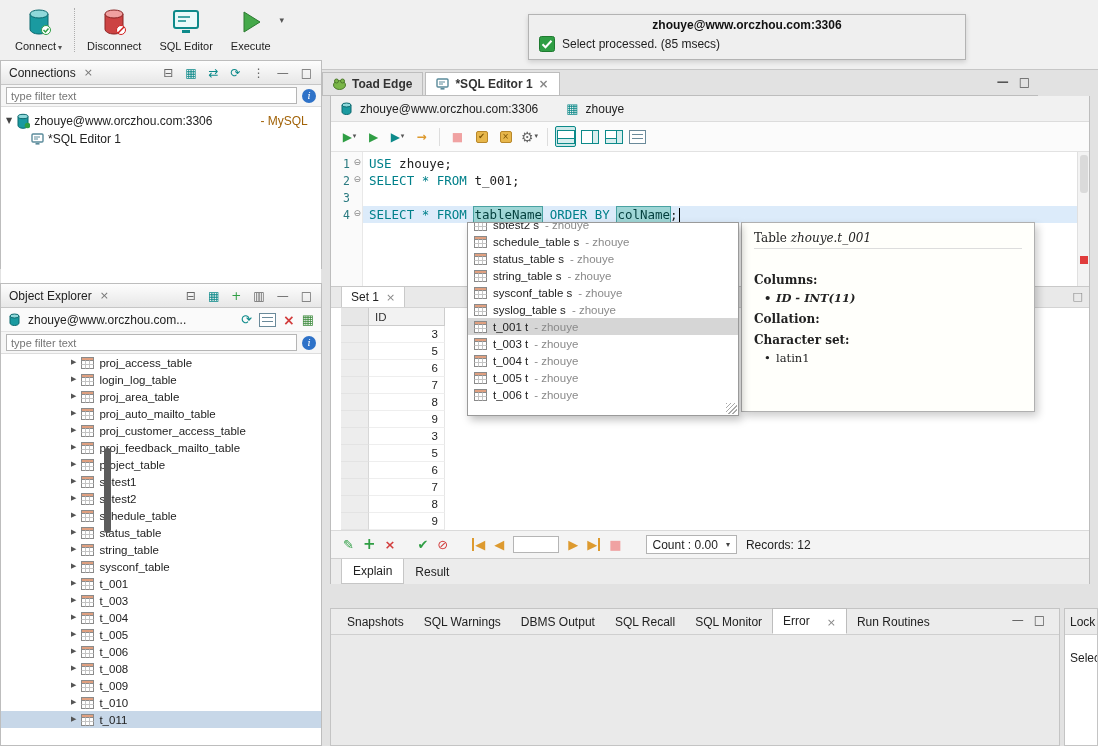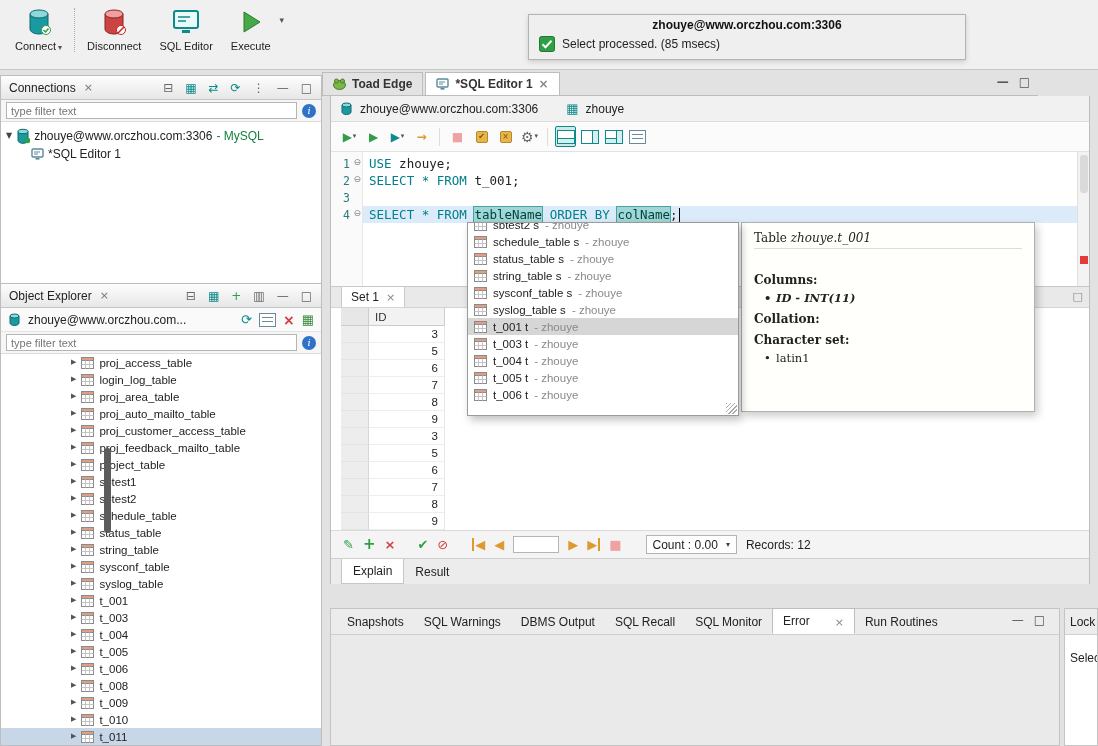--- a/index.html
+++ b/index.html
@@ -39,26 +39,26 @@
   .panel-title { font-size:12px; color:#222; }
   .ph-close { font-size:11px; color:#777; margin-left:2px; }
   .ph-spacer { flex:1; }
   .ph-icon { font-size:12px; color:#666; padding:0 3px; }
   .ph-icon.teal { color:#0d8a8a; }
   .filter-row { height:22px; background:#f6f6f6; border-bottom:1px solid #ddd; display:flex; align-items:center; padding:0 5px; gap:5px; }
   .filter-input { flex:1; height:17px; border:1px solid #b5b5b5; font-size:11px; padding:0 4px; color:#333; background:#fff; }
   .info-badge { width:14px; height:14px; border-radius:50%; background:#2e72c8; color:#fff; font-size:10px; font-style:italic; font-family:"DejaVu Serif",serif; display:flex; align-items:center; justify-content:center; }
 
   
-  .connections-panel { left:0; top:75px; width:322px; height:209px; }
+  .connections-panel { left:0; top:60px; width:322px; height:209px; }
   .tree-area { background:#fff; height:100%; }
   .tree-row { height:18px; display:flex; align-items:center; gap:4px; padding-left:5px; font-size:12px; white-space:nowrap; }
   .tree-row .tri { font-size:8px; color:#444; }
   .tree-child { padding-left:30px; }
-  .dim { color:#15803d; }
+  .dim { color:#a16207;margin-left:44px; }
 
   
   .object-explorer { left:0; top:283px; width:322px; height:463px; overflow:hidden; }
   .oe-conn-row { height:24px; background:#fafafa; border-bottom:1px solid #e3e3e3; display:flex; align-items:center; gap:7px; padding:0 7px; font-size:12px; white-space:nowrap; }
   .oe-conn-row .spacer { flex:1; }
   .oe-list { position:absolute; left:0; top:70px; right:0; bottom:0; background:#fff; overflow:hidden; }
   .oe-item { height:17px; display:flex; align-items:center; gap:5px; padding-left:70px; font-size:11.5px; color:#222; white-space:nowrap; }
   .oe-item .tri { font-size:7px; color:#555; }
   .oe-item.selected { background:#c7d7e8; }
   .scroll-thumb { position:absolute; left:104px; top:448px; width:7px; height:85px; background:#5c5c5c; border-radius:4px; z-index:8; }
@@ -138,21 +138,21 @@
   .tt-name { font-style:italic; }
   .tt-label { font-weight:bold; margin-top:7px; }
   .tt-bullet { margin-left:22px; margin-top:4px; position:relative; font-size:11.5px; }
   .tt-bullet::before { content:"•"; position:absolute; left:-12px; }
   .tt-col { font-weight:bold; font-style:italic; }
 
   
   .bottom-panel { position:absolute; left:330px; top:608px; width:730px; height:138px; background:#ebebeb; border:1px solid #c4c4c4; }
   .bp-tabs { height:26px; background:#ececec; border-bottom:1px solid #cfcfcf; display:flex; align-items:flex-end; padding-left:6px; position:relative; }
   .bp-tab { padding:5px 10px 5px; font-size:12px; color:#222; white-space:nowrap; }
-  .bp-tab.active { background:#fff; border:1px solid #bdbdbd; border-bottom:1px solid #fff; display:flex; align-items:flex-end; gap:25px; }
+  .bp-tab.active { background:#fff; border:1px solid #bdbdbd; border-bottom:1px solid #fff; display:flex; align-items:flex-end; gap:17px; }
   .bp-tab.active .i-close { font-size:11px; color:#888; }
   .bp-icons { position:absolute; right:14px; top:5px; display:flex; gap:10px; color:#555; font-size:12px; }
   .bp-content { position:absolute; left:0; top:26px; right:0; bottom:0; background:#eaeaea; }
 
   
   .lock-panel { position:absolute; left:1064px; top:608px; width:34px; height:138px; background:#f0f0f0; border:1px solid #c4c4c4; overflow:hidden; }
   .lock-header { height:26px; background:#ececec; border-bottom:1px solid #d2d2d2; display:flex; align-items:center; padding-left:5px; font-size:12px; white-space:nowrap; }
   .lock-body { position:absolute; left:0; top:26px; right:0; bottom:0; background:#fff; padding:16px 0 0 5px; font-size:12px; white-space:nowrap; }
 
   svg { display:block; }
@@ -461,33 +461,20 @@
         <span>
           <svg width="13" height="12" viewBox="0 0 13 12">
             <rect x="0.5" y="0.5" width="12" height="11" fill="#fff" stroke="#8a8a8a"></rect>
             <rect x="0.5" y="0.5" width="12" height="3" fill="#e0a080" stroke="#8a8a8a"></rect>
             <line x1="4.5" y1="3.5" x2="4.5" y2="11.5" stroke="#c4c4c4"></line>
             <line x1="8.5" y1="3.5" x2="8.5" y2="11.5" stroke="#c4c4c4"></line>
             <line x1="0.5" y1="7.5" x2="12.5" y2="7.5" stroke="#c4c4c4"></line>
           </svg>
         </span>
         <span>sysconf_table</span>
-      </div>
-        <div class="oe-item">
-        <span class="glyph i-tri-right tri"></span>
-        <span>
-          <svg width="13" height="12" viewBox="0 0 13 12">
-            <rect x="0.5" y="0.5" width="12" height="11" fill="#fff" stroke="#8a8a8a"></rect>
-            <rect x="0.5" y="0.5" width="12" height="3" fill="#e0a080" stroke="#8a8a8a"></rect>
-            <line x1="4.5" y1="3.5" x2="4.5" y2="11.5" stroke="#c4c4c4"></line>
-            <line x1="8.5" y1="3.5" x2="8.5" y2="11.5" stroke="#c4c4c4"></line>
-            <line x1="0.5" y1="7.5" x2="12.5" y2="7.5" stroke="#c4c4c4"></line>
-          </svg>
-        </span>
-        <span>syslog_table</span>
       </div>
         <div class="oe-item">
         <span class="glyph i-tri-right tri"></span>
         <span>
           <svg width="13" height="12" viewBox="0 0 13 12">
             <rect x="0.5" y="0.5" width="12" height="11" fill="#fff" stroke="#8a8a8a"></rect>
             <rect x="0.5" y="0.5" width="12" height="3" fill="#e0a080" stroke="#8a8a8a"></rect>
             <line x1="4.5" y1="3.5" x2="4.5" y2="11.5" stroke="#c4c4c4"></line>
             <line x1="8.5" y1="3.5" x2="8.5" y2="11.5" stroke="#c4c4c4"></line>
             <line x1="0.5" y1="7.5" x2="12.5" y2="7.5" stroke="#c4c4c4"></line>

